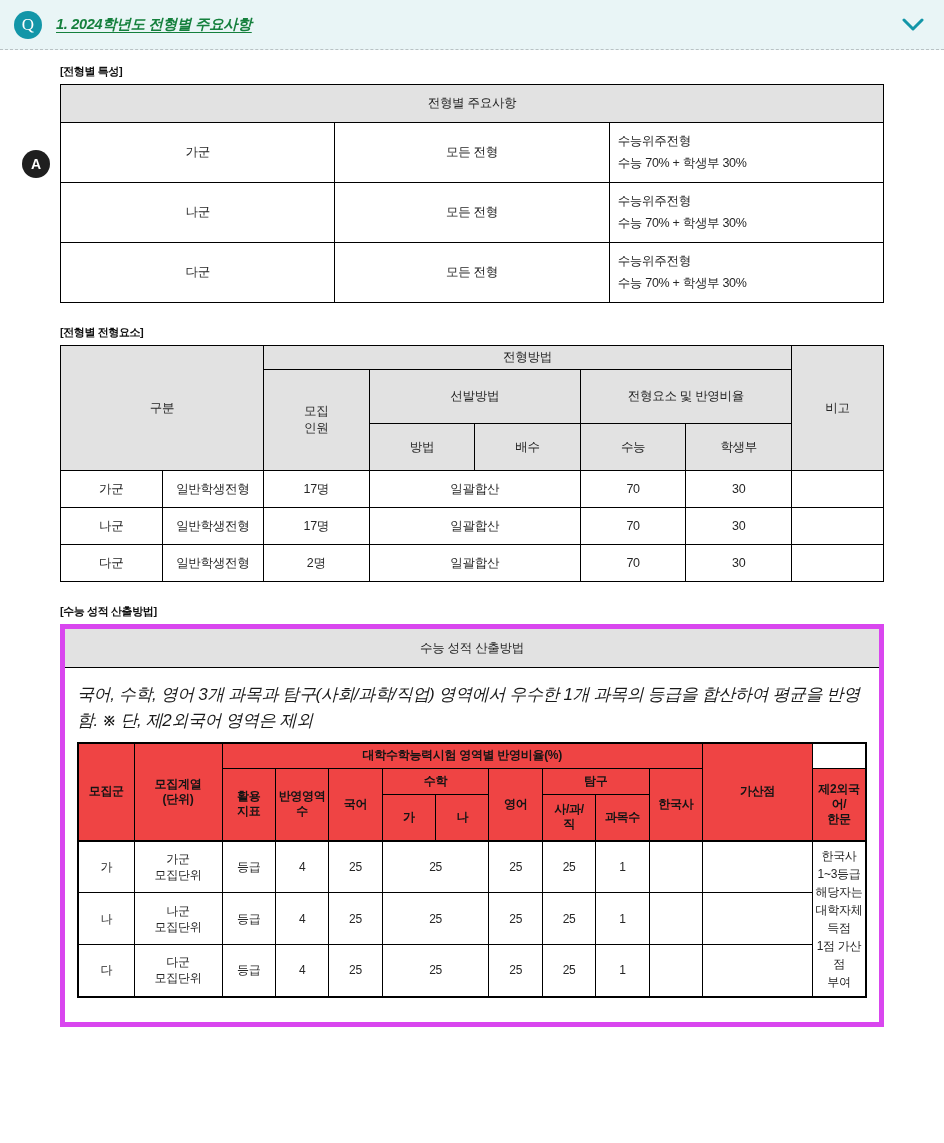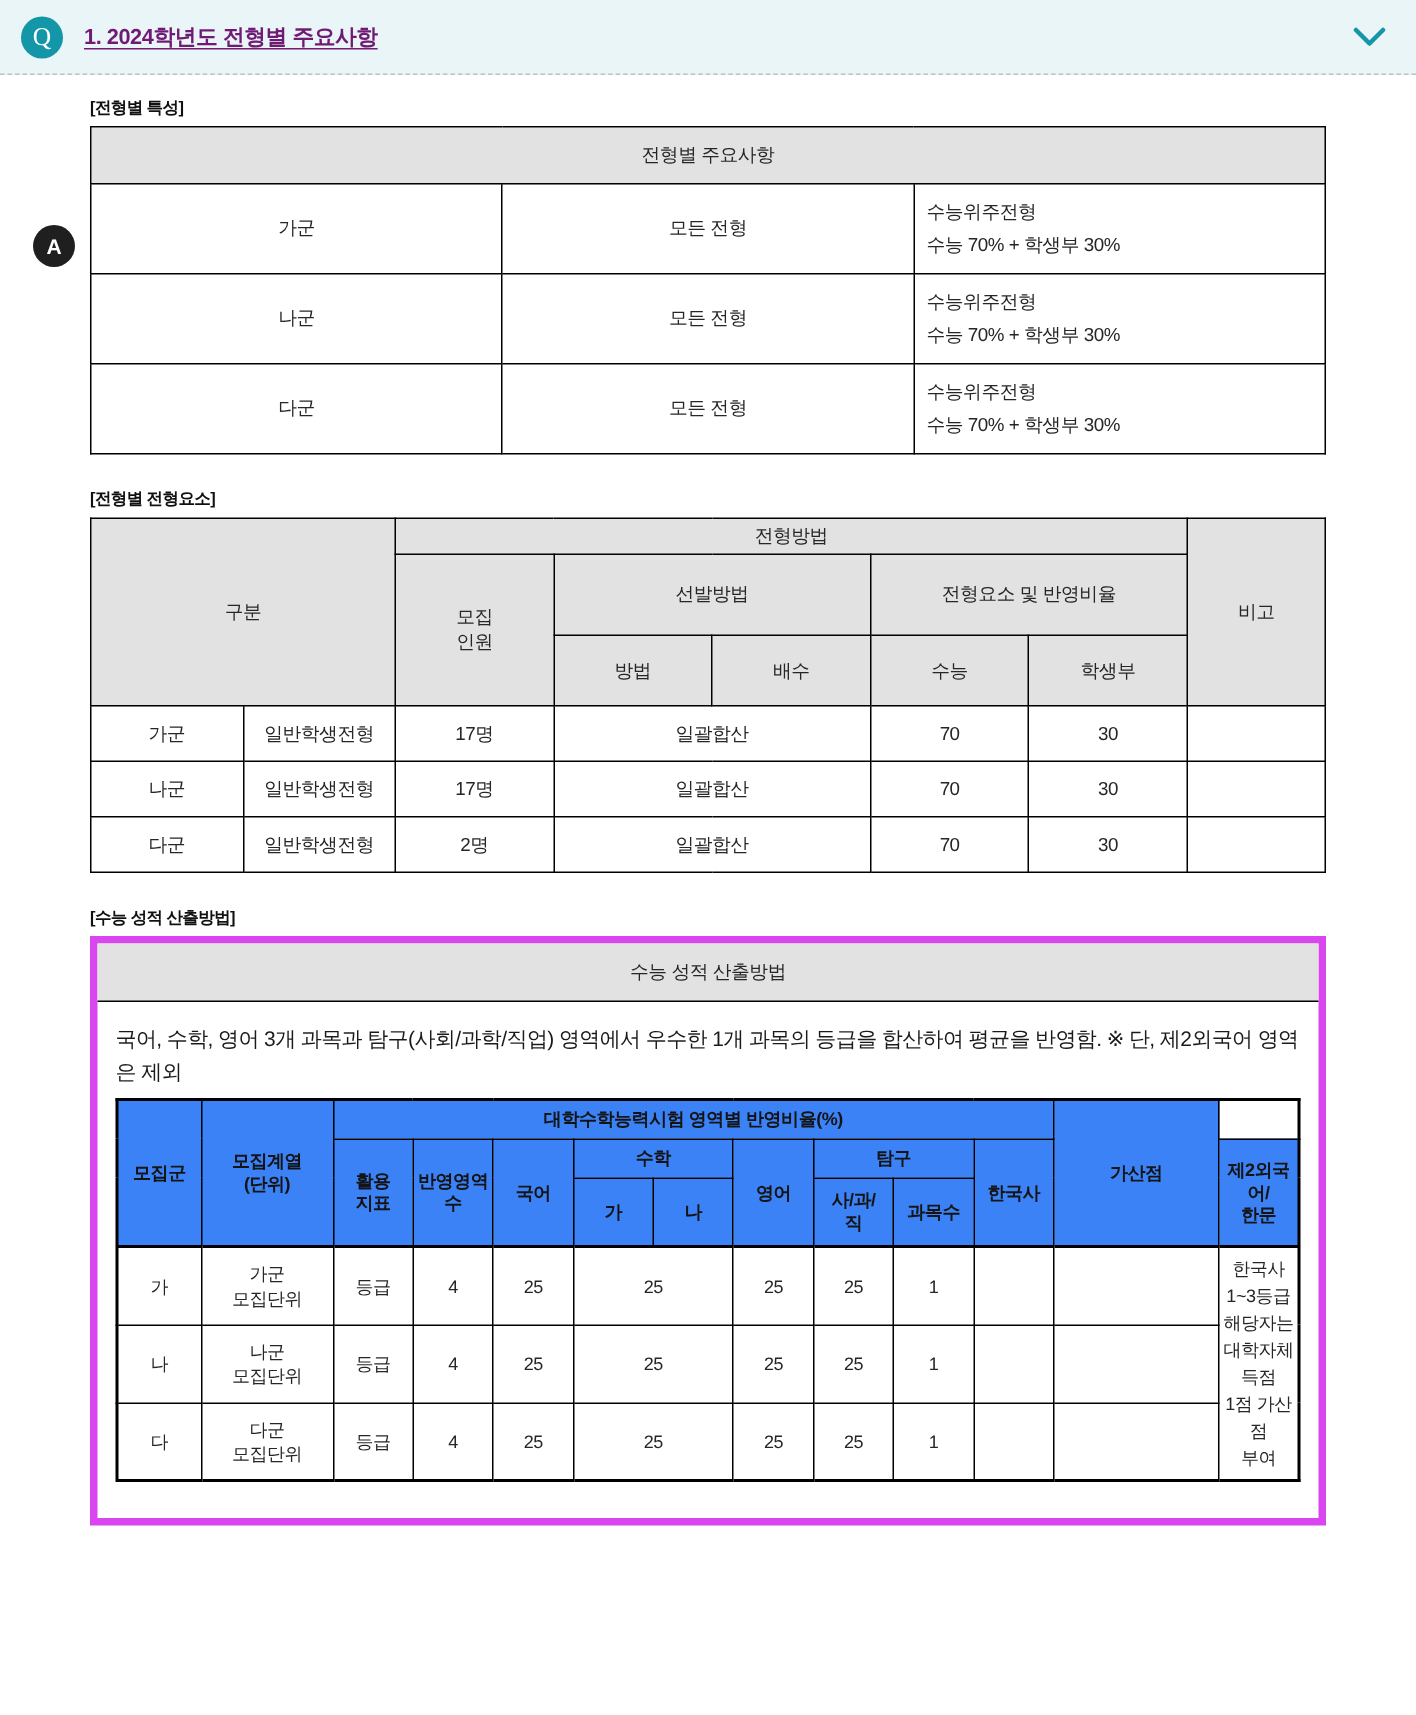--- a/index.html
+++ b/index.html
@@ -37,24 +37,25 @@
     font-weight: 400;
     display: flex;
     align-items: center;
     justify-content: center;
     flex: 0 0 auto;
   }
   .q-title {
     margin-left: 14px;
     font-size: 14.5px;
     font-weight: 700;
-    color: #701a75;
+    color: #15803d;
     text-decoration: underline;
     text-underline-offset: 3px;
     letter-spacing: -0.3px;
+    font-style: italic;
   }
   .chevron {
     margin-left: auto;
     width: 26px;
     height: 26px;
     display: flex;
     align-items: center;
     justify-content: center;
   }
   .chevron svg { display: block; }
@@ -150,39 +151,40 @@
     padding: 14px 12px 24px 12px;
   }
   .para-head {
     font-size: 12.5px;
     font-weight: 700;
     color: #1a1a1a;
     letter-spacing: -0.4px;
     margin: 0 0 2px 0;
   }
   .para-body {
-    font-size: 14px;
+    font-size: 17px;
     color: #1a1a1a;
     letter-spacing: -0.4px;
     line-height: 1.55;
     margin: 0 0 7px 0;
+    font-style: italic;
   }
 
   
   .t3 {
     border: 2px solid #000000;
     width: 100%;
   }
   .t3 td {
     border: 1px solid #000000;
     font-size: 12px;
     padding: 2px 2px;
   }
   .t3 .bluehead {
-    background: #3b82f6;
+    background: #ef4444;
     font-weight: 700;
     color: #141414;
     line-height: 1.25;
   }
   .t3 .datarow td { height: 52px; line-height: 1.35; }
   .t3 td.note {
     font-weight: 400;
     line-height: 1.5;
     font-size: 12px;
   }

